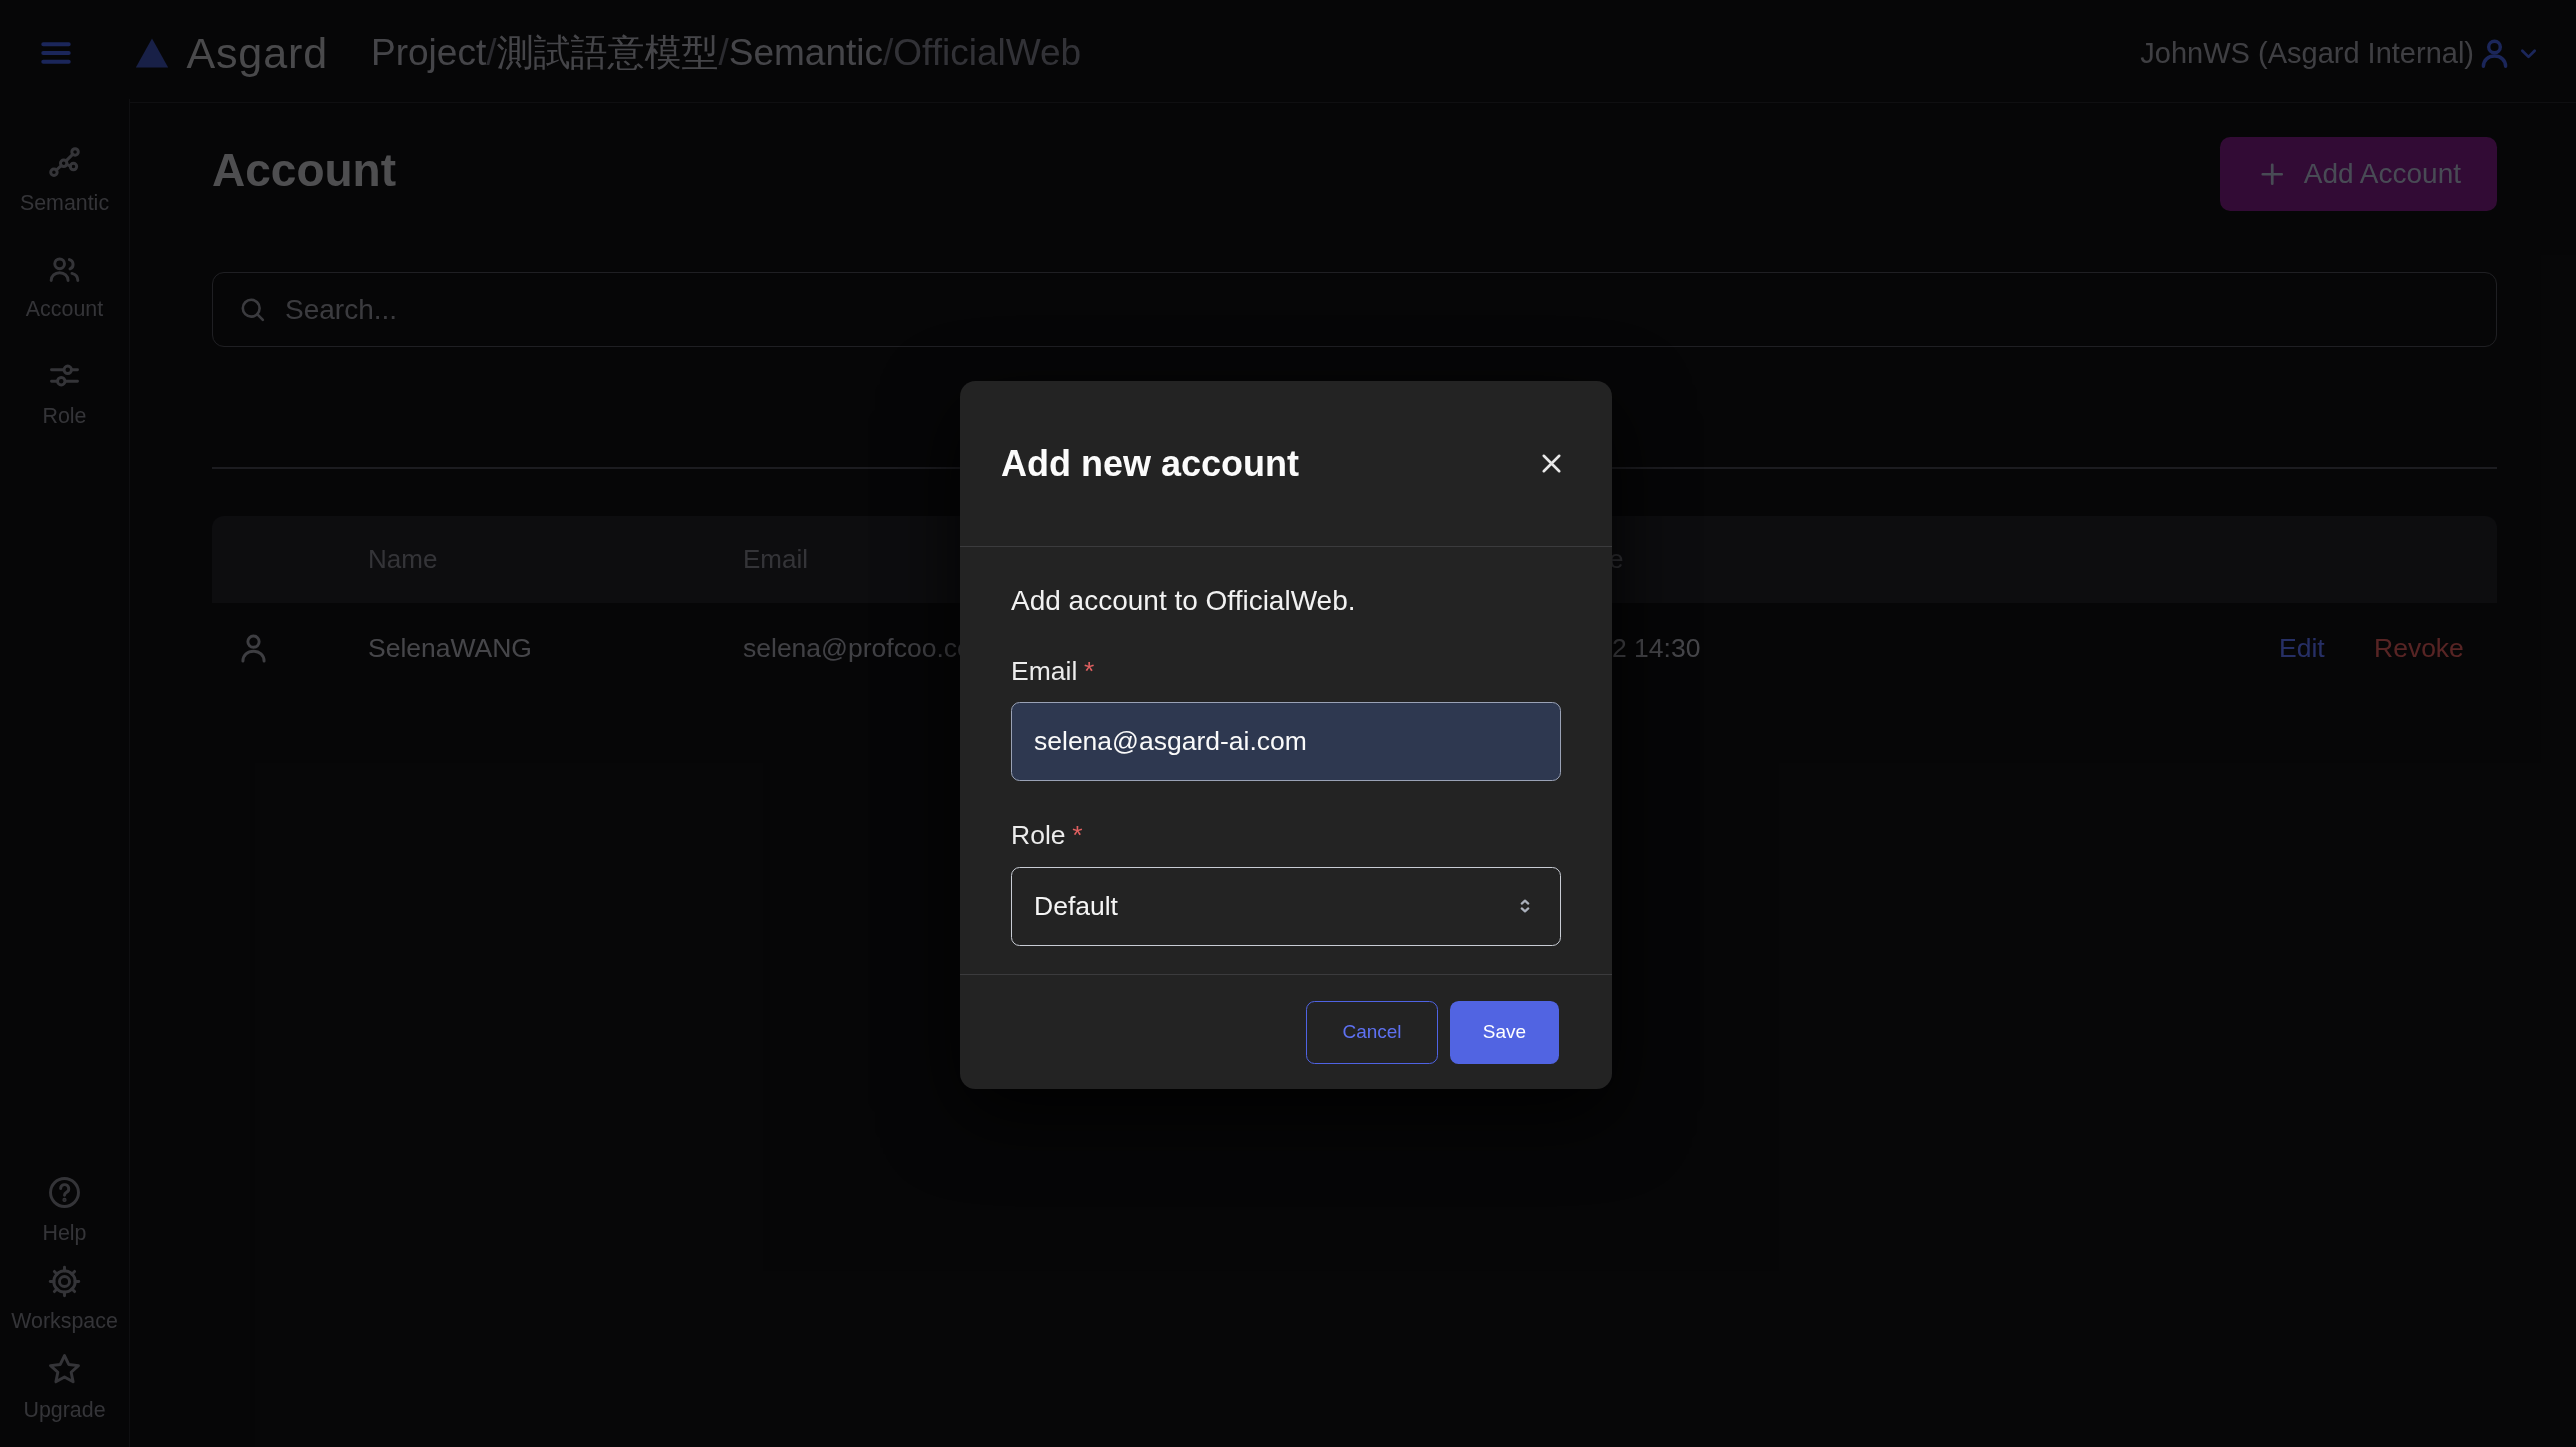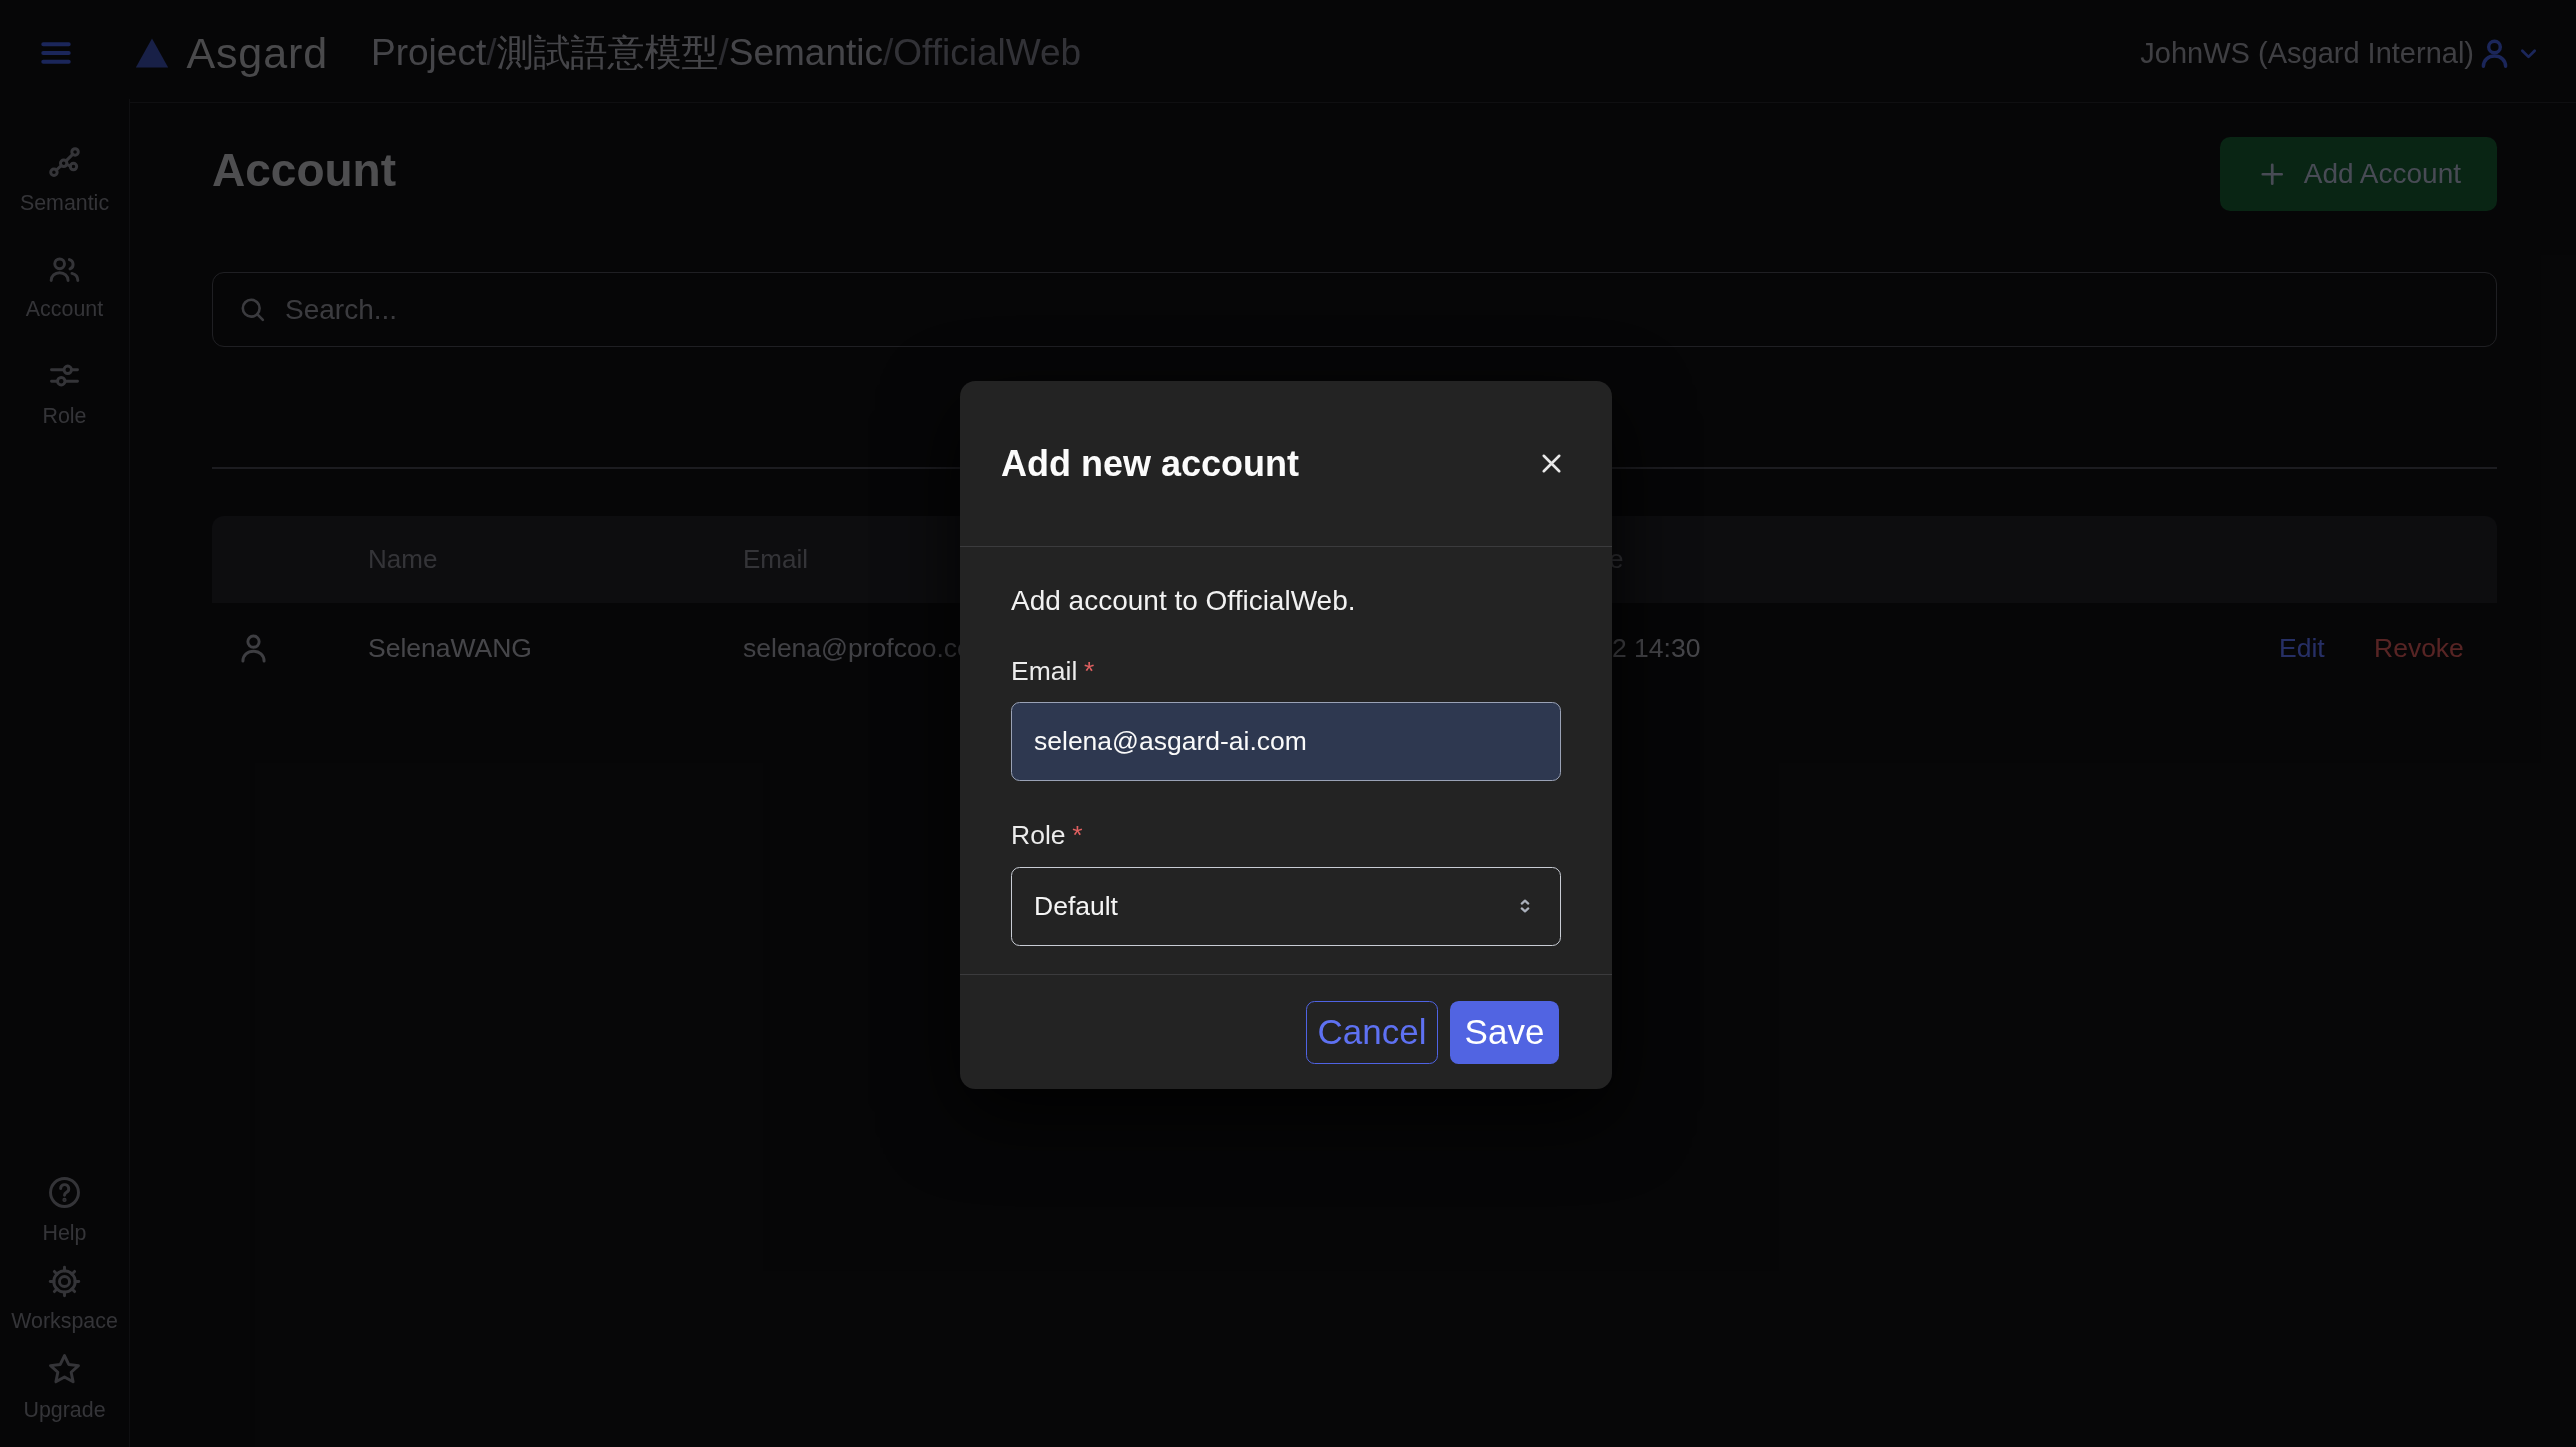--- a/index.html
+++ b/index.html
@@ -40,21 +40,21 @@
   .side-group-bottom { margin-top:auto; display:flex; flex-direction:column; align-items:center; gap:16px; padding-bottom:24px; }
   .side-item { display:flex; flex-direction:column; align-items:center; gap:8.6px; color:#74747c; cursor:pointer; width:128px; }
   .side-item .icon { width:39px; height:39px; }
   .side-item .icon svg { width:39px; height:39px; }
   .side-label { font-size:21.4px; color:#74747c; }
 
   
   .main { position:absolute; top:99px; left:130px; right:0; bottom:0; padding:0 79px 0 82px; }
   .page-title { margin-top:44px; font-size:46px; font-weight:700; color:#aeaeb2; }
   .add-account-btn { position:absolute; top:38px; right:79px; height:74px; padding:0 36px;
-    display:flex; align-items:center; gap:15.4px; background:#14532d; border:none; border-radius:10.3px;
+    display:flex; align-items:center; gap:15.4px; background:#701a75; border:none; border-radius:10.3px;
     color:#a0a6bc; font-size:28px; font-family:inherit; cursor:pointer; }
   .add-account-btn .icon { width:32.5px; height:32.5px; }
   .add-account-btn .icon svg { width:32.5px; height:32.5px; stroke-width:2; }
 
   .search-box { margin-top:75px; height:75px; border:1.7px solid #46464e; border-radius:12px;
     display:flex; align-items:center; padding-left:24px; gap:17px; color:#84848c; }
   .search-box .icon { width:31px; height:31px; }
   .search-box .icon svg { width:31px; height:31px; stroke-width:2; }
   .search-box input { flex:1; height:100%; background:transparent; border:none; outline:none;
     font-size:28px; color:#c0c0c6; font-family:inherit; }
@@ -96,21 +96,21 @@
   .email-input { margin-top:15.4px; width:100%; height:79px; background:#2e3850;
     border:1.7px solid #9aa2b6; border-radius:8.6px; padding:0 22px;
     font-size:26.5px; color:#fafafa; font-family:inherit; outline:none; }
   .role-select { margin-top:15.4px; width:100%; height:79px; border:1.7px solid #c8ccd4; border-radius:8.6px;
     display:flex; align-items:center; padding:0 22px; font-size:26.5px; color:#f5f5f5; cursor:pointer;
     justify-content:space-between; background:transparent; }
   .role-select .icon { width:26px; height:26px; color:#aab0bc; }
   .role-select .icon svg { width:26px; height:26px; stroke-width:2; }
   .modal-footer { position:absolute; left:0; right:0; bottom:0; height:115px; border-top:1.7px solid #3b3b3d;
     display:flex; align-items:center; justify-content:flex-end; gap:12px; padding-right:53px; }
-  .btn { height:63px; border-radius:8.6px; font-size:35px; font-weight:500; font-family:inherit; cursor:pointer; }
+  .btn { height:63px; border-radius:8.6px; font-size:19px; font-weight:500; font-family:inherit; cursor:pointer; }
   .btn-cancel { width:132px; background:transparent; border:1.7px solid #4f63e4; color:#5e71f2; }
   .btn-save { width:109px; background:#5164e2; border:none; color:#ffffff; }
 </style>
 </head>
 <body>
 
 <header class="topbar">
   <div class="hamburger">
     <svg viewBox="0 0 24 24">
         <path d="M4 6.5h16 M4 12h16 M4 17.5h16"></path>

